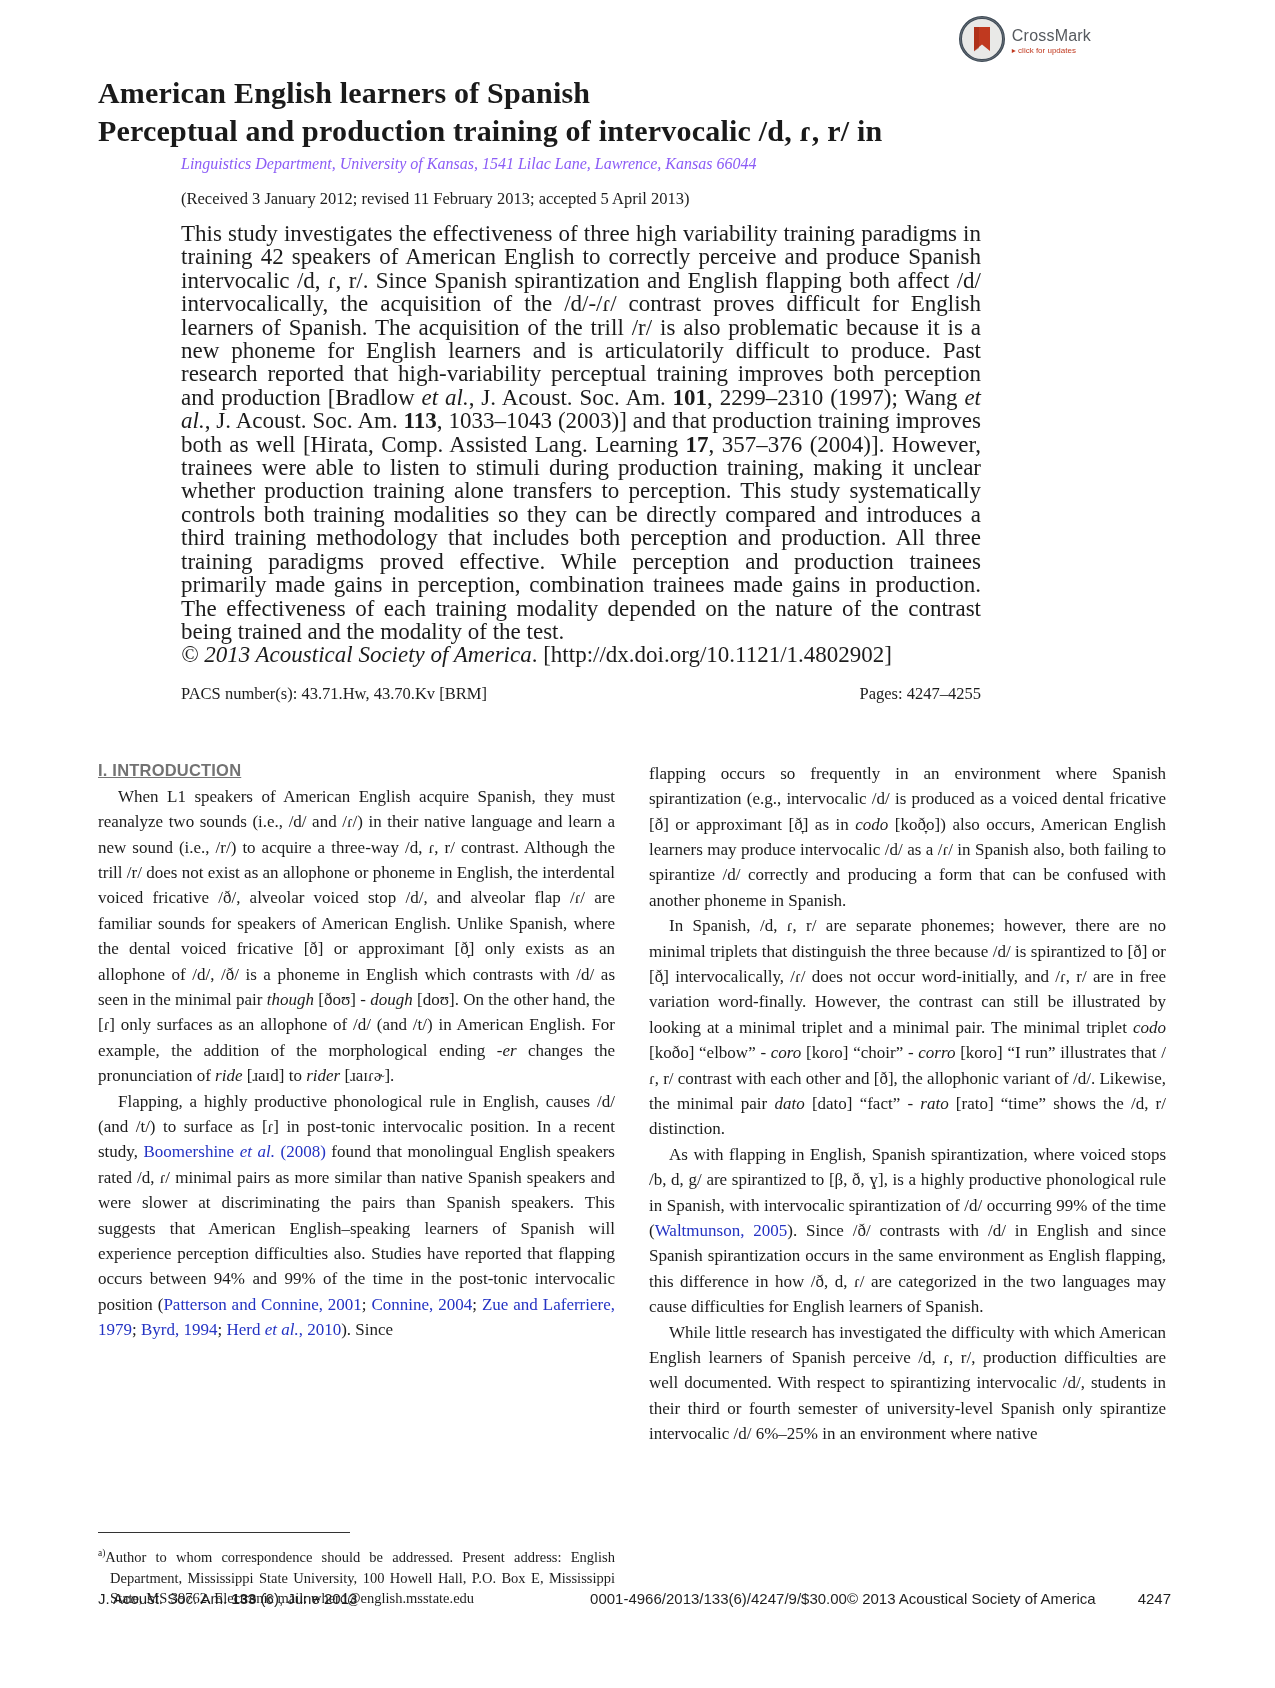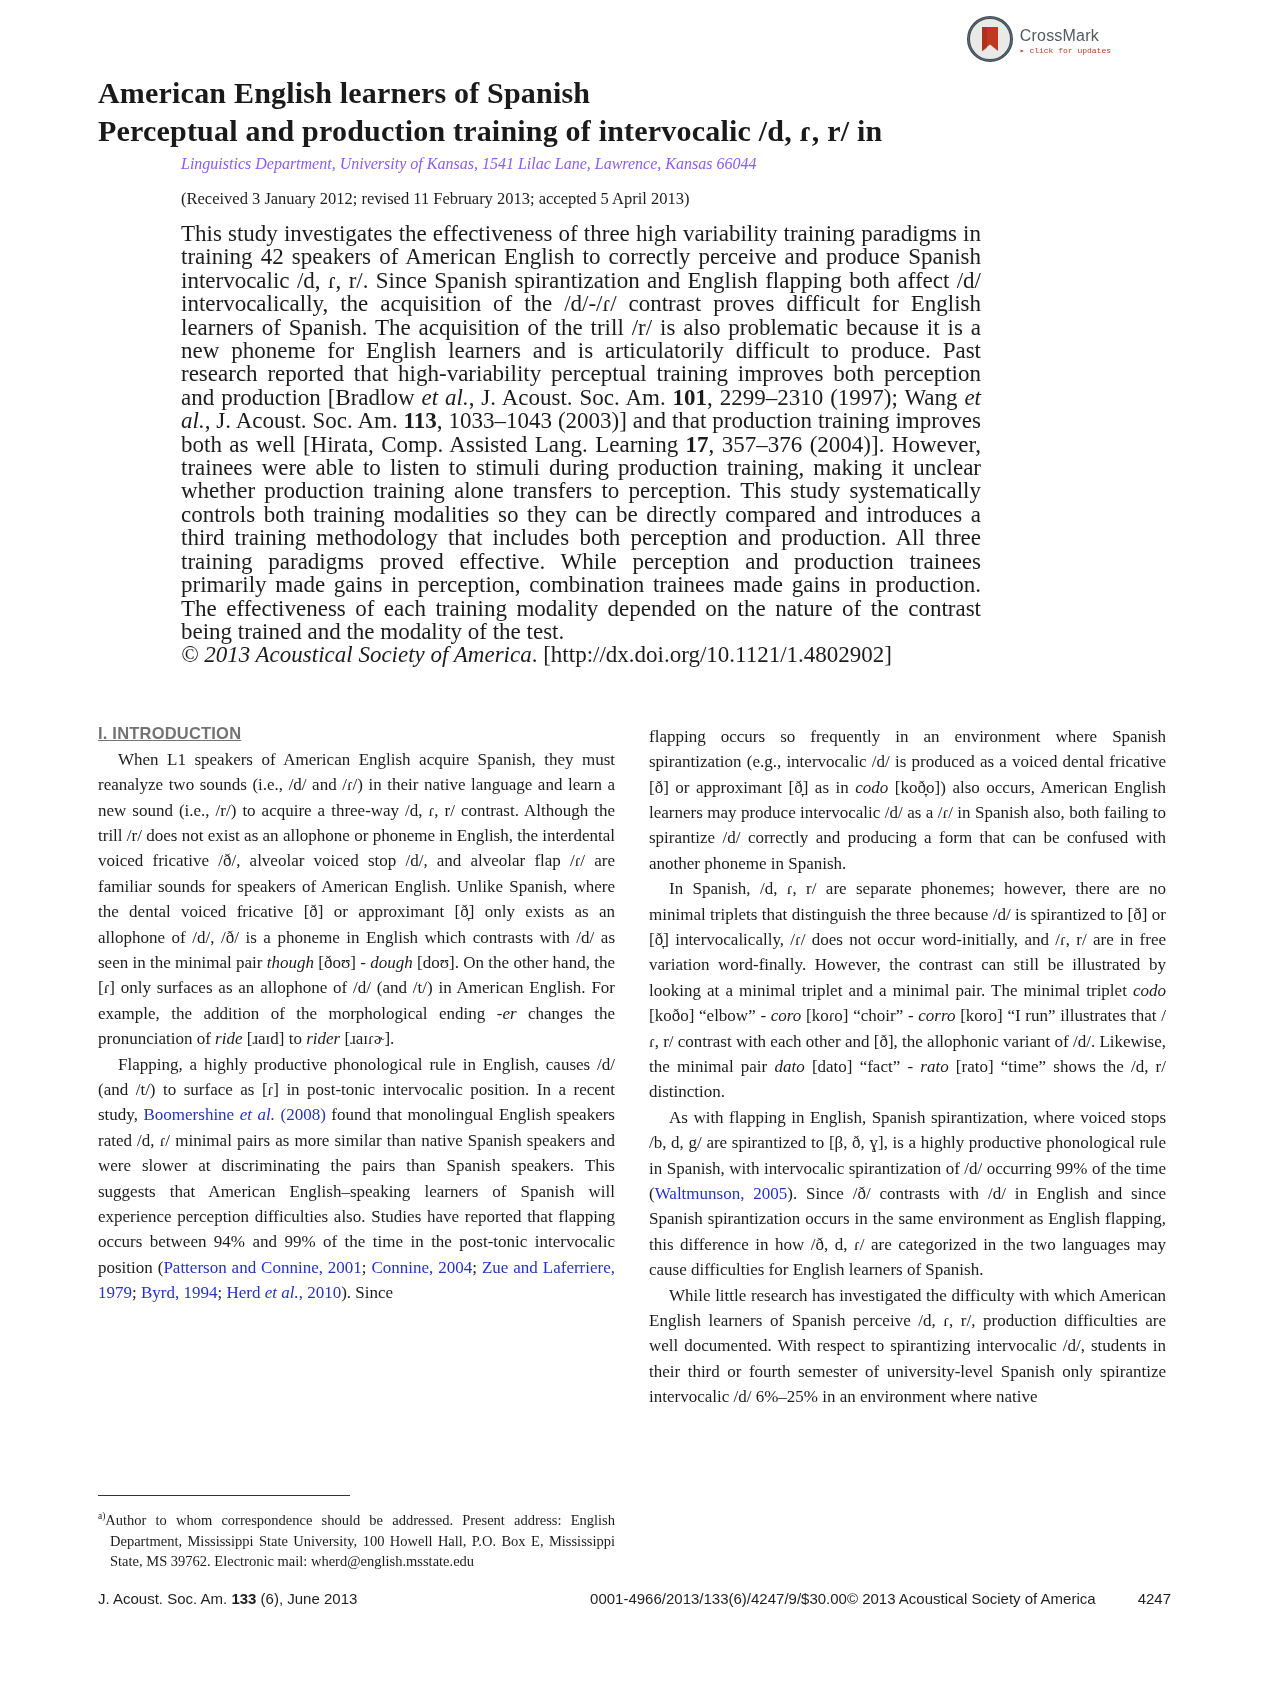--- a/index.html
+++ b/index.html
@@ -14,29 +14,29 @@
     width:1275px;height:1688px;
     background:#ffffff;
     overflow:hidden;
     color:var(--text);
     font-family:"Liberation Serif",serif;
   }
   .inner{padding:74px 108px 0 98px;}
 
   
   .crossmark{
-    position:absolute;top:16px;right:164px;
+    position:absolute;top:16px;right:184px;
     display:flex;align-items:center;gap:7px;cursor:pointer;
   }
   .cm-text .cm-name{
     font-family:"Liberation Sans",sans-serif;
     font-size:16px;color:#55595e;letter-spacing:.2px;
   }
   .cm-text .cm-tag{
-    font-family:Liberation Mono, monospace;
+    font-family:Liberation Sans, sans-serif;
     font-size:8px;color:var(--crossmark_red);margin-top:1px;
   }
 
   
   .title{
     font-size:30px;font-weight:700;line-height:38px;
     letter-spacing:.2px;color:#1a1a1a;
   }
   .meta{margin-left:83px;}
   .authors{
@@ -131,20 +131,24 @@
 
     <div class="meta">
       <div class="affil">Linguistics Department, University of Kansas, 1541 Lilac Lane, Lawrence, Kansas 66044</div>
       <div class="received">(Received 3 January 2012; revised 11 February 2013; accepted 5 April 2013)</div>
 
       <div class="abstract">
         <div><span>This study investigates the effectiveness of three high variability training paradigms in training 42 speakers of American English to correctly perceive and produce Spanish intervocalic /d, ɾ, r/. Since Spanish spirantization and English flapping both affect /d/ intervocalically, the acquisition of the /d/-/ɾ/ contrast proves difficult for English learners of Spanish. The acquisition of the trill /r/ is also problematic because it is a new phoneme for English learners and is articulatorily difficult to produce. Past research reported that high-variability perceptual training improves both perception and production [Bradlow </span><span class="i">et al.</span><span>, J. Acoust. Soc. Am. </span><span class="b">101</span><span>, 2299–2310 (1997); Wang </span><span class="i">et al.</span><span>, J. Acoust. Soc. Am. </span><span class="b">113</span><span>, 1033–1043 (2003)] and that production training improves both as well [Hirata, Comp. Assisted Lang. Learning </span><span class="b">17</span><span>, 357–376 (2004)]. However, trainees were able to listen to stimuli during production training, making it unclear whether production training alone transfers to perception. This study systematically controls both training modalities so they can be directly compared and introduces a third training methodology that includes both perception and production. All three training paradigms proved effective. While perception and production trainees primarily made gains in perception, combination trainees made gains in production. The effectiveness of each training modality depended on the nature of the contrast being trained and the modality of the test.</span></div>
         <div class="copyright"><span class="i">© 2013 Acoustical Society of America</span><span>. [http://dx.doi.org/10.1121/1.4802902]</span></div>
       </div>
 
+      <div class="pacs-row">
+        <span>PACS number(s): 43.71.Hw, 43.70.Kv [BRM]</span>
+        <span>Pages: 4247–4255</span>
+      </div>
     </div>
 
     <div class="columns">
 
       <div class="col">
         <div class="heading">I. INTRODUCTION</div>
         <p class="indent"><span>When L1 speakers of American English acquire Spanish, they must reanalyze two sounds (i.e., /d/ and /ɾ/) in their native language and learn a new sound (i.e., /r/) to acquire a three-way /d, ɾ, r/ contrast. Although the trill /r/ does not exist as an allophone or phoneme in English, the interdental voiced fricative /ð/, alveolar voiced stop /d/, and alveolar flap /ɾ/ are familiar sounds for speakers of American English. Unlike Spanish, where the dental voiced fricative [ð] or approximant [ð̞] only exists as an allophone of /d/, /ð/ is a phoneme in English which contrasts with /d/ as seen in the minimal pair </span><span class="i">though</span><span> [ðoʊ] - </span><span class="i">dough</span><span> [doʊ]. On the other hand, the [ɾ] only surfaces as an allophone of /d/ (and /t/) in American English. For example, the addition of the morphological ending </span><span class="i">-er</span><span> changes the pronunciation of </span><span class="i">ride</span><span> [ɹaɪd] to </span><span class="i">rider</span><span> [ɹaɪɾɚ].</span></p>
         <p class="indent"><span>Flapping, a highly productive phonological rule in English, causes /d/ (and /t/) to surface as [ɾ] in post-tonic intervocalic position. In a recent study, </span><span class="link">Boomershine </span><span class="link i">et al.</span><span class="link"> (2008)</span><span> found that monolingual English speakers rated /d, ɾ/ minimal pairs as more similar than native Spanish speakers and were slower at discriminating the pairs than Spanish speakers. This suggests that American English–speaking learners of Spanish will experience perception difficulties also. Studies have reported that flapping occurs between 94% and 99% of the time in the post-tonic intervocalic position (</span><span class="link">Patterson and Connine, 2001</span><span>; </span><span class="link">Connine, 2004</span><span>; </span><span class="link">Zue and Laferriere, 1979</span><span>; </span><span class="link">Byrd, 1994</span><span>; </span><span class="link">Herd </span><span class="link i">et al.</span><span class="link">, 2010</span><span>). Since</span></p>
 
         <div class="footnote-block">

